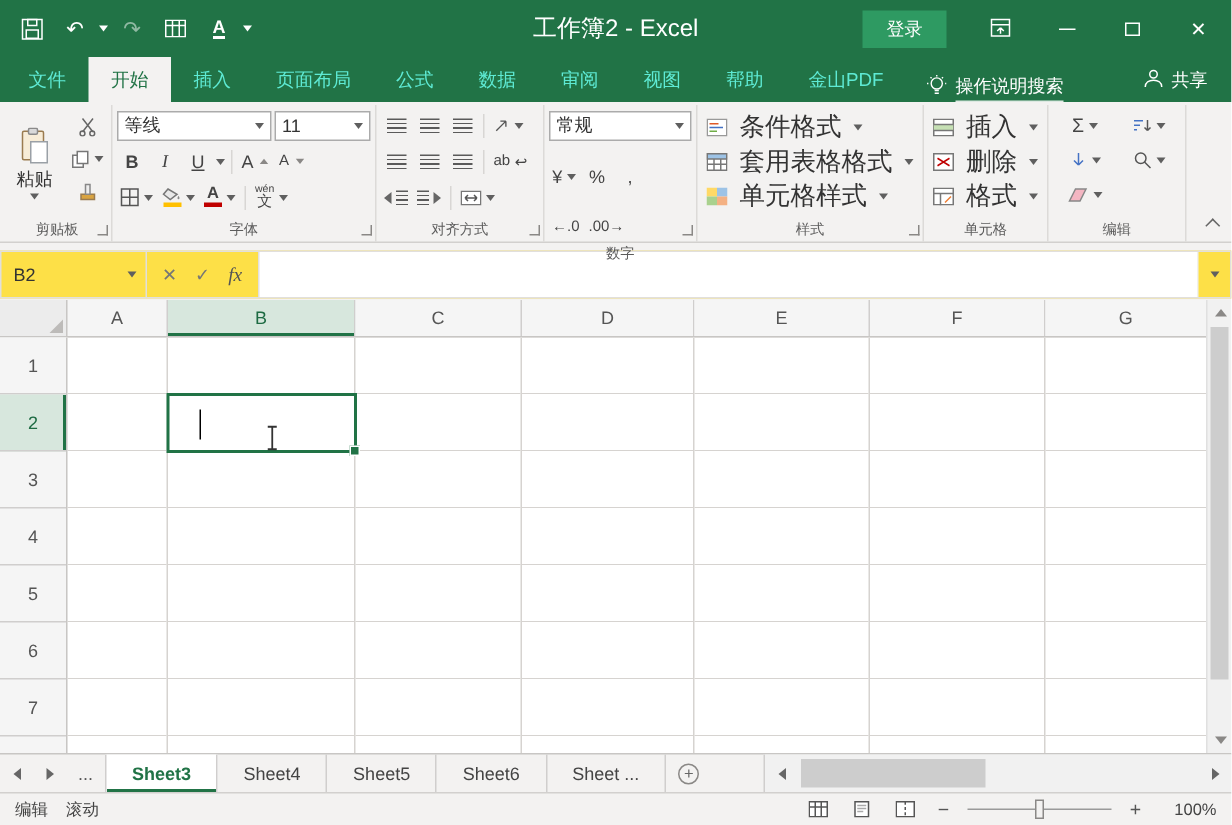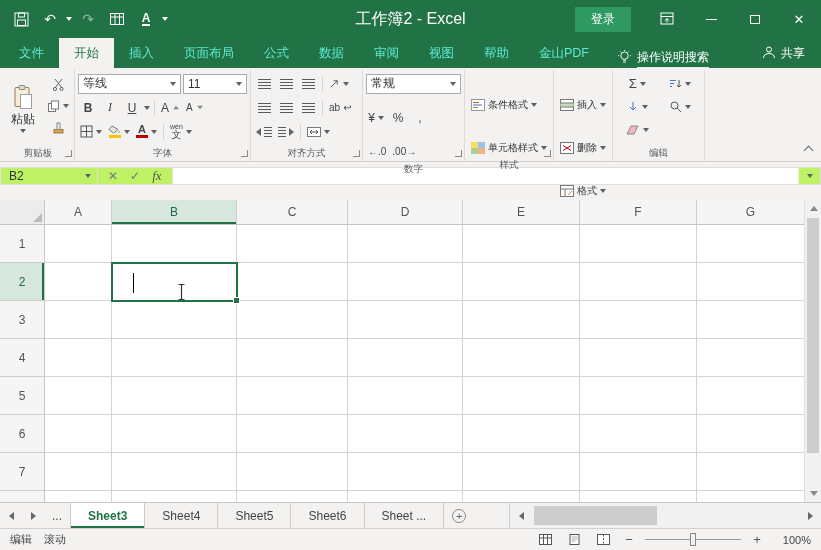--- a/index.html
+++ b/index.html
@@ -55,30 +55,30 @@
   .pinyin { font-size: 7px; line-height: 1; color:#444; }
 
   .g-align { width: 112px; }
   .g-align .gcontent { display: flex; flex-direction: column; gap: 1px; }
   .lines { width: 13px; height: 10px; background: repeating-linear-gradient(to bottom,#5a5a5a 0 1px,transparent 1px 3px); }
 
   .g-num { width: 102px; }
   .g-num .gcontent { display: flex; flex-direction: column; gap: 11px; }
 
   .g-style .gcontent, .g-cells .gcontent { display: flex; flex-direction: column; justify-content: flex-start; padding-top: 1px; }
-  .stybtn { height: 23px; display: flex; align-items: center; gap: 3px; font-size: 10px; color: #333; padding: 0 3px; margin-top: 20px; }
+  .stybtn { height: 23px; display: flex; align-items: center; gap: 8px; font-size: 17px; color: #333; padding: 0 3px; }
 
   .g-edit { width: 92px; }
   .g-edit .gcontent { display: grid; grid-template-columns: 1fr 1fr; grid-auto-rows: 23px; align-items: center; }
 
   .collapse { position: absolute; right: 9px; bottom: 7px; width: 7px; height: 7px; border-left: 1.5px solid #666; border-top: 1.5px solid #666; transform: rotate(45deg); }
 
   
   .frow { height: 38px; background: var(--ribbon-bg,#f3f2f1); padding: 5px 0 6px; flex: none; }
-  .fbar { height: 18px; background: #bef264; border: 1px solid #e1dfdd; display: flex; align-items: stretch; }
+  .fbar { height: 32px; background: #fde047; border: 1px solid #e1dfdd; display: flex; align-items: stretch; }
   .namebox { width: 96px; display: flex; align-items: center; padding-left: 8px; gap: 6px; }
   .namebox .nbval { flex: 1; font-size: 12px; }
   .nbcaret { padding-right: 6px; display:flex; align-items:center; }
   .fxbtns { display: flex; align-items: center; gap: 12px; padding: 0 10px; border-left: 1px solid #e1dfdd; color: #767676; }
   .fx { font-family: "Liberation Serif", serif; font-style: italic; font-size: 13px; color: #555; }
   .finput { flex: 1; border: none; outline: none; border-left: 1px solid #e1dfdd; padding: 0 6px; font-size: 12px; font-family: "Liberation Sans", sans-serif; }
   .fexpand { width: 22px; display: flex; align-items: center; justify-content: center; border-left: 1px solid #f0f0f0; }
 
   
   .gridarea { flex: 1; position: relative; background: #fff; display: flex; flex-direction: column; min-height: 0; }
@@ -403,20 +403,29 @@
               <rect x="0.5" y="0.5" width="13" height="11" fill="#fff" stroke="#999"></rect>
               <path d="M2 3.5h6" stroke="#e05a28"></path>
               <path d="M2 6h9" stroke="#4472c4"></path>
               <path d="M2 8.5h5" stroke="#70ad47"></path>
             </svg>
           <span>条件格式</span>
           <span class="car"></span>
         </div>
         <div class="stybtn">
           <svg width="14" height="12" viewBox="0 0 14 12">
+              <rect x="0.5" y="0.5" width="13" height="11" fill="#fff" stroke="#777"></rect>
+              <rect x="0.5" y="0.5" width="13" height="3.5" fill="#9dc3e6" stroke="#777"></rect>
+              <path d="M0.5 7.5h13M5 4v8M9.5 4v8" stroke="#777"></path>
+            </svg>
+          <span>套用表格格式</span>
+          <span class="car"></span>
+        </div>
+        <div class="stybtn">
+          <svg width="14" height="12" viewBox="0 0 14 12">
               <rect x="0" y="0" width="7" height="6" fill="#ffd966"></rect>
               <rect x="7" y="0" width="7" height="6" fill="#9dc3e6"></rect>
               <rect x="0" y="6" width="7" height="6" fill="#a9d18e"></rect>
               <rect x="7" y="6" width="7" height="6" fill="#f4b183"></rect>
             </svg>
           <span>单元格样式</span>
           <span class="car"></span>
         </div>
       </div>
       <div class="glabel">样式</div>

